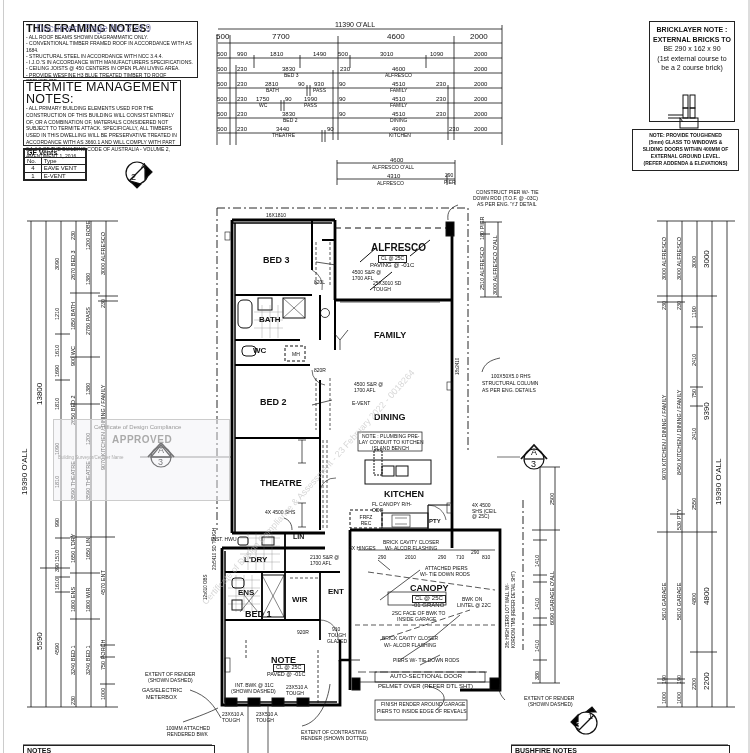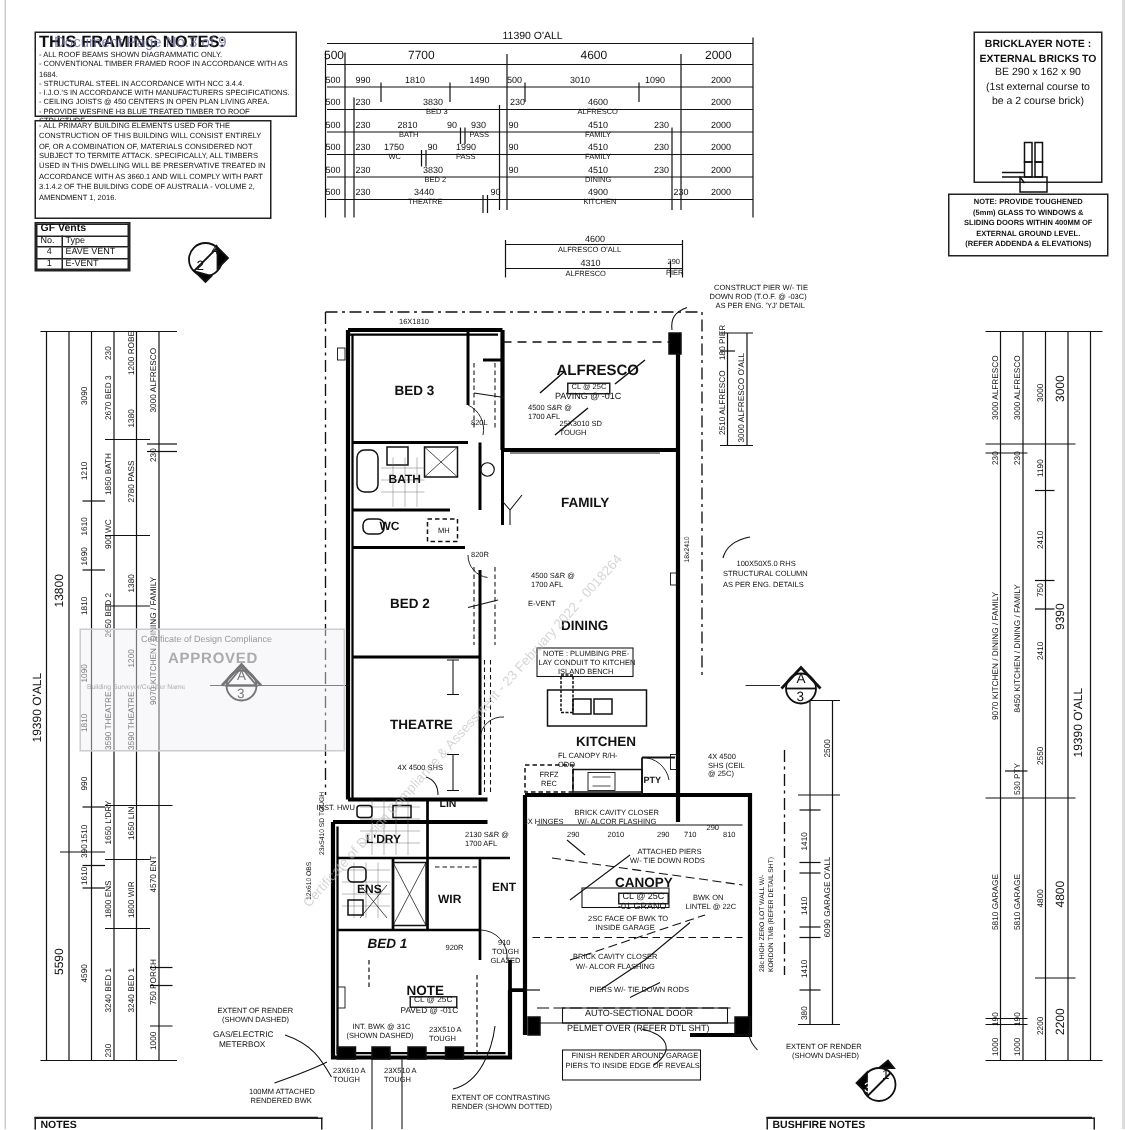--- a/index.html
+++ b/index.html
@@ -46,20 +46,21 @@
     <div>- CONVENTIONAL TIMBER FRAMED ROOF IN ACCORDANCE WITH AS 1684.</div>
     <div>- STRUCTURAL STEEL IN ACCORDANCE WITH NCC 3.4.4.</div>
     <div>- I.J.O.'S IN ACCORDANCE WITH MANUFACTURERS SPECIFICATIONS.</div>
     <div>- CEILING JOISTS @ 450 CENTERS IN OPEN PLAN LIVING AREA.</div>
     <div>- PROVIDE WESFINE H3 BLUE TREATED TIMBER TO ROOF STRUCTURE.</div>
   </div>
 </div>
 <div class="watermark">Document Page No.3 of 9</div>
 
 <div class="notes-box" style="left:23px;top:80px;width:156px;height:64px;">
+  <div class="notes-title big">TERMITE MANAGEMENT NOTES:</div>
   <div class="notes-body" style="line-height:6.8px;">- ALL PRIMARY BUILDING ELEMENTS USED FOR THE CONSTRUCTION OF THIS BUILDING WILL CONSIST ENTIRELY OF, OR A COMBINATION OF, MATERIALS CONSIDERED NOT SUBJECT TO TERMITE ATTACK. SPECIFICALLY, ALL TIMBERS USED IN THIS DWELLING WILL BE PRESERVATIVE TREATED IN ACCORDANCE WITH AS 3660.1 AND WILL COMPLY WITH PART 3.1.4.2 OF THE BUILDING CODE OF AUSTRALIA - VOLUME 2, AMENDMENT 1, 2016.</div>
 </div>
 
 <div class="vents">
   <table>
     <tbody>
         <tr>
           <td colspan="2" class="vh">GF Vents</td>
         </tr>
     <tr>
@@ -574,21 +575,21 @@
 <div class="room" style="left:260px;top:397px;">BED 2</div>
 <div class="room" style="left:374px;top:412px;">DINING</div>
 <div class="room" style="left:260px;top:478px;">THEATRE</div>
 <div class="room" style="left:384px;top:489px;">KITCHEN</div>
 <div class="room sm" style="left:293px;top:533px;font-size:7px;">LIN</div>
 <div class="room sm" style="left:244px;top:555px;">L'DRY</div>
 <div class="room sm" style="left:238px;top:588px;">ENS</div>
 <div class="room sm" style="left:292px;top:595px;">WIR</div>
 <div class="room sm" style="left:328px;top:587px;">ENT</div>
 <div class="room" style="left:410px;top:583px;">CANOPY</div>
-<div class="room" style="left:245px;top:624px;font-style:italic;">BED 1</div>
+<div class="room" style="left:245px;top:609px;">BED 1</div>
 <div class="room" style="left:271px;top:655px;">NOTE</div>
 <div class="room sm" style="left:429px;top:518px;font-size:6px;">PTY</div>
 <div class="tiny" style="left:355px;top:515px;width:22px;white-space:normal;text-align:center;">FRFZ REC</div>
 <div class="tiny" style="left:292px;top:352px;">MH</div>
 
 <div class="tiny boxed" style="left:378px;top:255px;">CL @ 25c</div>
 <div class="tiny" style="left:370px;top:263px;font-size:6px;">PAVING @ -01c</div>
 <div class="tiny" style="left:352px;top:270px;width:35px;white-space:normal;">4500 S&amp;R @ 1700 AFL</div>
 <div class="tiny" style="left:373px;top:281px;width:38px;white-space:normal;">25x3010 SD TOUGH</div>
 <div class="tiny" style="left:476px;top:190px;">CONSTRUCT PIER W/- TIE</div>

